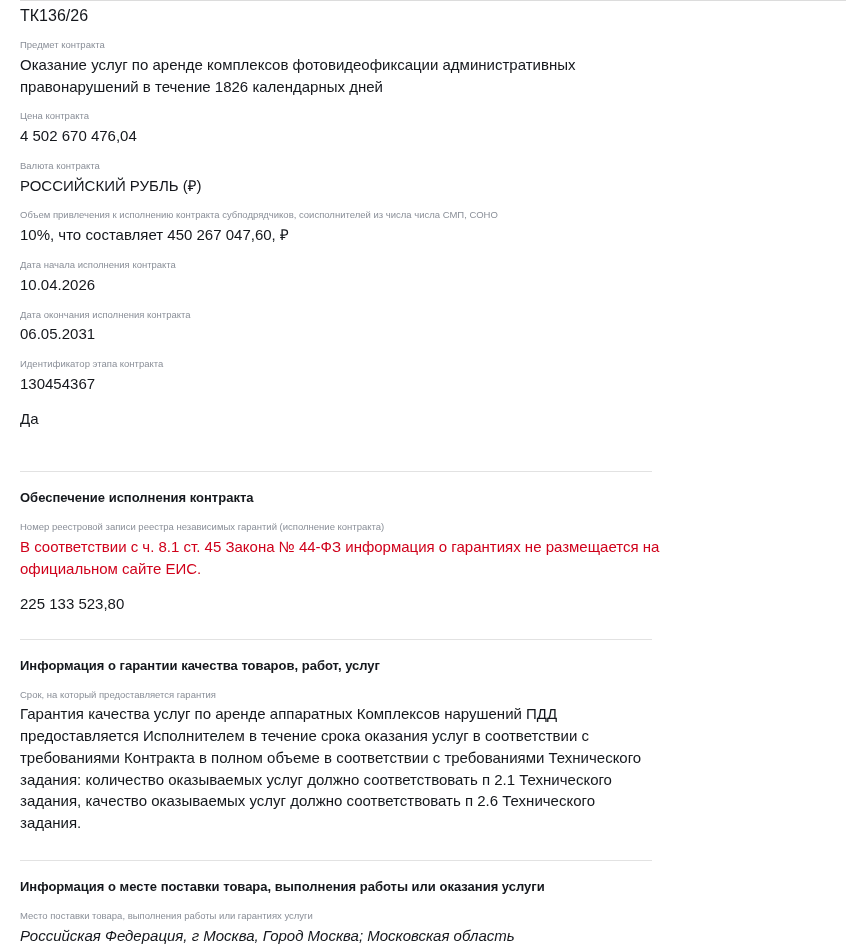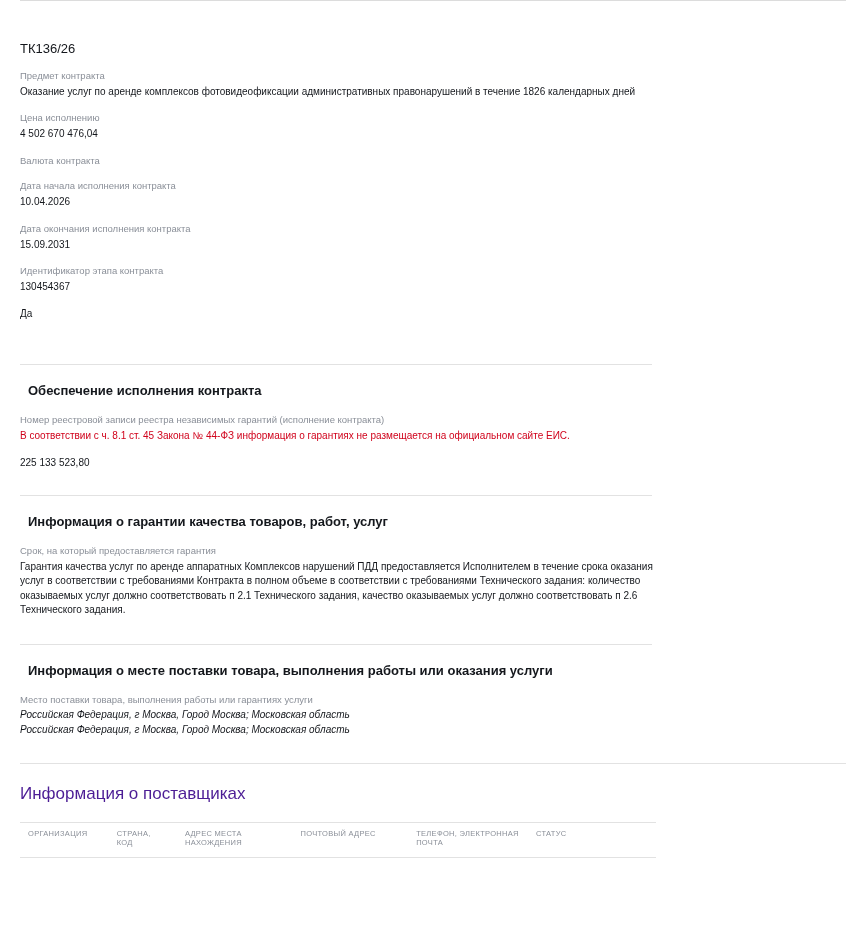--- a/index.html
+++ b/index.html
@@ -29,38 +29,38 @@
     margin-bottom: 13px;
   }
   .field-label {
     font-size: 9.5px;
     color: #8a8f98;
     line-height: 1.35;
     margin-bottom: 2px;
     max-width: 640px;
   }
   .field-value {
-    font-size: 10px;
+    font-size: 15px;
     color: #14171c;
     line-height: 1.45;
     max-width: 640px;
   }
   .field-value.red {
     color: #d0021b;
   }
   .divider {
     border-top: 1px solid #e2e2e2;
     margin: 22px 0 18px 0;
     width: 632px;
   }
   .section-title {
     font-size: 13px;
     font-weight: bold;
     color: #14171c;
-    margin: 0 0 16px 8px;
+    margin: 0 0 16px 0;
   }
   .big-section-title {
     font-size: 17px;
     font-weight: normal;
     color: #4c1d95;
     margin: 0 0 18px 0;
   }
   .hr-full {
     border-top: 1px solid #e2e2e2;
     margin: 26px 0 20px 0;
@@ -83,24 +83,23 @@
     border-bottom: 1px solid #e2e2e2;
     border-top: 1px solid #e2e2e2;
   }
   .col-org { width: 86px; }
   .col-country { width: 66px; }
   .col-addr { width: 112px; }
   .col-post { width: 112px; }
   .col-phone { width: 116px; }
   .col-status { width: 124px; }
   .topbar-text {
-    font-size: 13px;
+    font-size: 16px;
     color: #14171c;
     padding: 6px 0 14px 0;
-    margin-top: 34px;
   }
 </style>
 </head>
 <body>
 
 <div class="page">
 
   <div class="topline"></div>
 
   <div class="content">
@@ -108,37 +107,42 @@
     <div class="topbar-text">ТК136/26</div>
 
     <div>
 
       <div class="field">
         <div class="field-label">Предмет контракта</div>
         <div class="field-value">Оказание услуг по аренде комплексов фотовидеофиксации административных правонарушений в течение 1826 календарных дней</div>
       </div>
 
       <div class="field">
-        <div class="field-label">Цена исполнению</div>
+        <div class="field-label">Цена контракта</div>
         <div class="field-value">4 502 670 476,04</div>
       </div>
 
       <div class="field">
         <div class="field-label">Валюта контракта</div>
-      </div>
-
+        <div class="field-value">РОССИЙСКИЙ РУБЛЬ (₽)</div>
+      </div>
+
+      <div class="field">
+        <div class="field-label">Объем привлечения к исполнению контракта субподрядчиков, соисполнителей из числа числа СМП, СОНО</div>
+        <div class="field-value">10%, что составляет 450 267 047,60, ₽</div>
+      </div>
 
       <div class="field">
         <div class="field-label">Дата начала исполнения контракта</div>
         <div class="field-value">10.04.2026</div>
       </div>
 
       <div class="field">
         <div class="field-label">Дата окончания исполнения контракта</div>
-        <div class="field-value">15.09.2031</div>
+        <div class="field-value">06.05.2031</div>
       </div>
 
       <div class="field">
         <div class="field-label">Идентификатор этапа контракта</div>
         <div class="field-value">130454367</div>
       </div>
 
       <div class="field">
         <div class="field-value">Да</div>
       </div>

